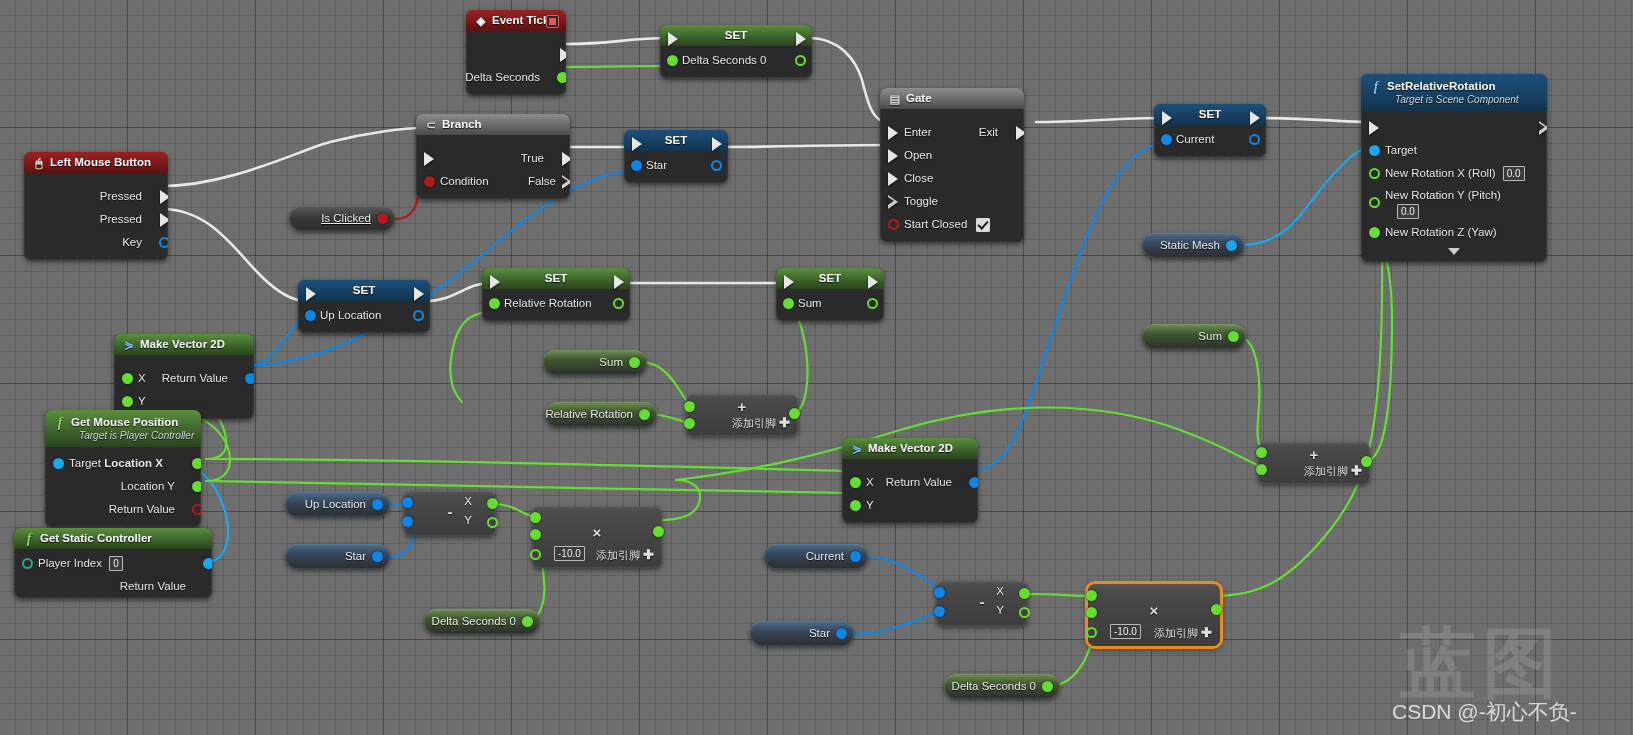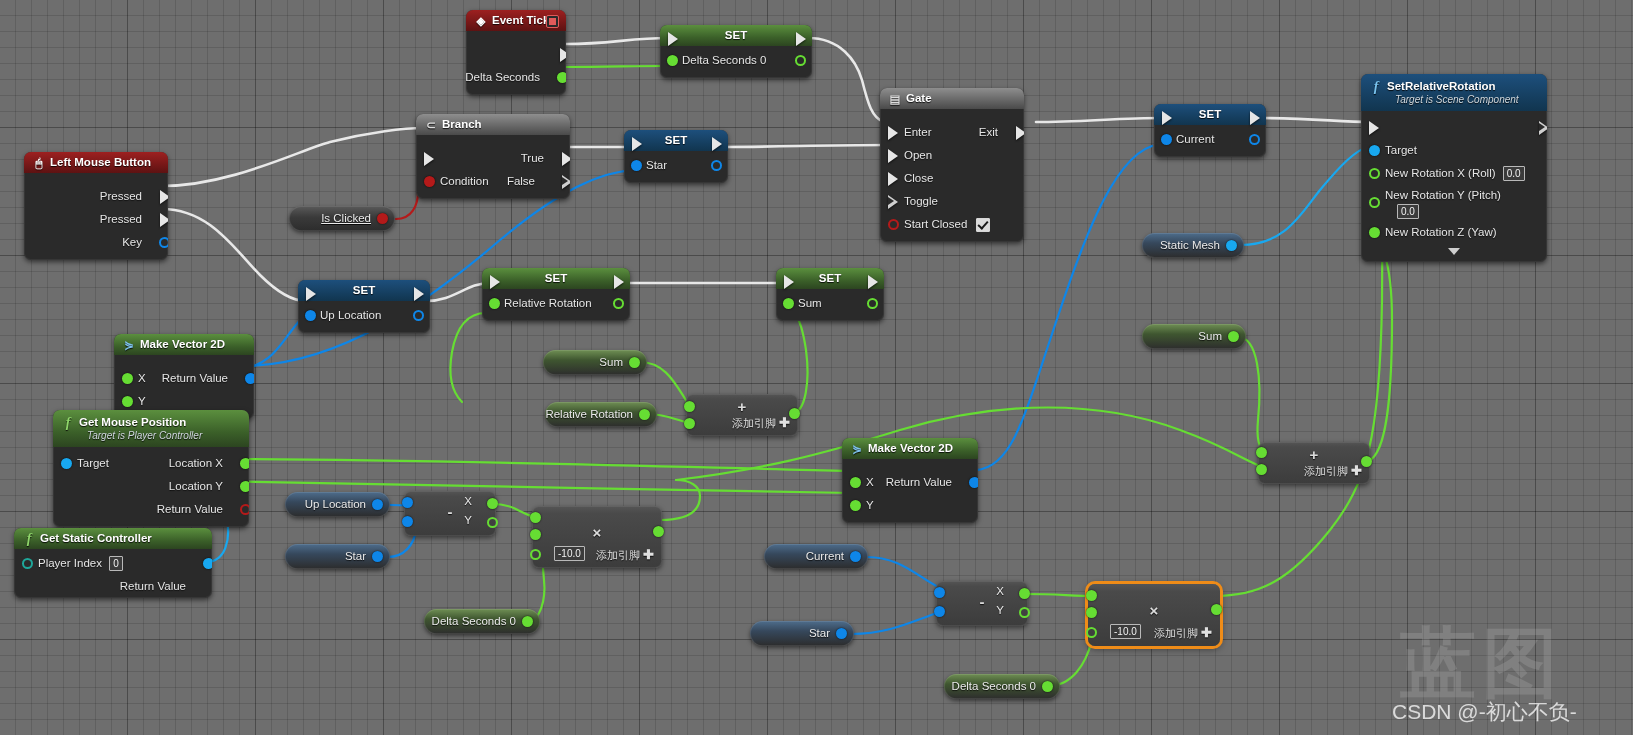--- a/index.html
+++ b/index.html
@@ -329,21 +329,21 @@
       <span class="hdr-ico" style="color:#dcdcdc;">⊂</span><span>Branch</span>
     </div>
     <div class="body">
       <div class="row">
         <span class="rlbl" style="margin-right:16px;">True</span>
         <span class="pin exec" style="left:8px;top:5px;"></span>
         <span class="pin exec" style="right:-2px;top:5px;"></span>
       </div>
       <div class="row" style="padding-left:24px;">
         <span class="lbl">Condition</span>
-        <span class="rlbl" style="margin-right:25px;">False</span>
+        <span class="rlbl" style="margin-right:4px;">False</span>
         <span class="pin dot fill-red" style="left:8px;top:6px;"></span>
         <span class="pin exec hollow" style="right:-2px;top:5px;"></span>
       </div>
     </div>
   </div>
 
   <div class="node" style="left:624px;top:130px;width:104px;">
     <div class="hdr hdr-blue center">
       <span>SET</span>
       <span class="pin exec" style="left:8px;top:7px;"></span>
@@ -530,29 +530,29 @@
         <span class="pin dot fill-green" style="left:8px;top:6px;"></span>
         <span class="pin dot fill-blue" style="right:-2px;top:6px;"></span>
       </div>
       <div class="row" style="padding-left:24px;">
         <span class="lbl">Y</span>
         <span class="pin dot fill-green" style="left:8px;top:6px;"></span>
       </div>
     </div>
   </div>
 
-  <div class="node" style="left:53px;top:410px;width:196px;">
+  <div class="node" style="left:45px;top:410px;width:156px;">
     <div class="hdr hdr-green" style="height:auto;line-height:17px;padding-top:4px;">
       <span class="hdr-ico fico">f</span><span>Get Mouse Position</span>
       <div class="sub">Target is Player Controller</div>
     </div>
     <div class="body" style="padding:5px 0 6px 0;">
       <div class="row" style="padding-left:24px;">
         <span class="lbl">Target</span>
-        <span class="rlbl" style="margin-right:16px;">Location X</span>
+        <span class="rlbl" style="margin-right:28px;font-weight:bold;">Location X</span>
         <span class="pin dot fill-cyan" style="left:8px;top:6px;"></span>
         <span class="pin dot fill-green" style="right:-2px;top:6px;"></span>
       </div>
       <div class="row">
         <span class="rlbl" style="margin-right:16px;text-align:center;">Location Y</span>
         <span class="pin dot fill-green" style="right:-2px;top:6px;"></span>
       </div>
       <div class="row">
         <span class="rlbl" style="margin-right:16px;">Return Value</span>
         <span class="pin dot ring-red" style="right:-2px;top:6px;"></span>

